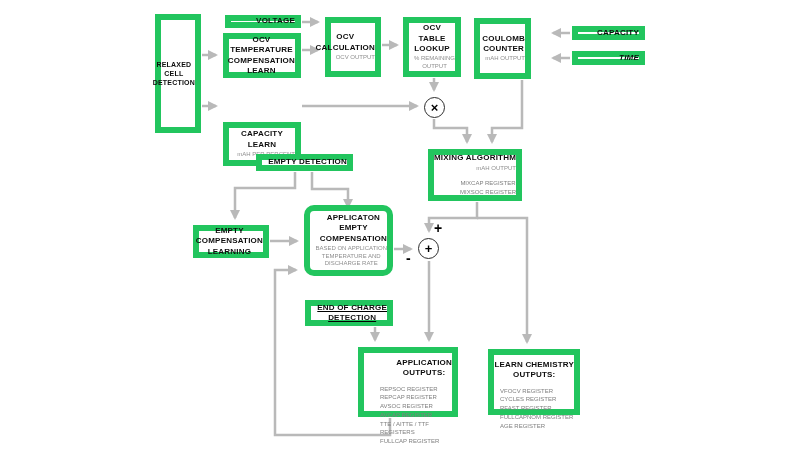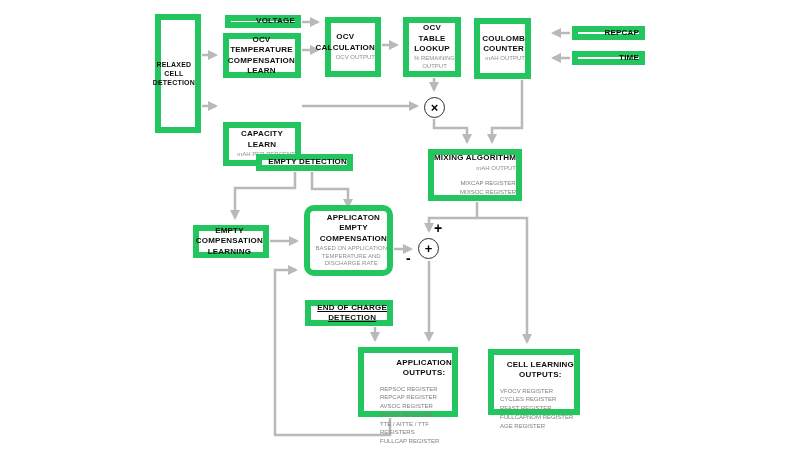--- a/index.html
+++ b/index.html
@@ -98,24 +98,24 @@
 OUTPUT</div>
   </div>
 
   <div class="node" style="left:474px; top:18px; width:57px; height:61px;">
     <div class="t">COULOMB
 COUNTER</div>
     <div class="s">mAH OUTPUT</div>
   </div>
 
   <div class="node" style="left:572px; top:26px; width:73px; height:14px;">
-    <div class="t">REPCAP</div>
+    <div class="t">CAPACITY</div>
   </div>
 
-  <div class="node" style="left:572px; top:51px; width:73px; height:14px;">
+  <div class="node" style="left:572px; top:51px; width:73px; height:14px;font-style:italic;">
     <div class="t">TIME</div>
   </div>
 
   <div class="op" style="left:424px; top:97px;">
     <span>×</span>
   </div>
 
   <div class="node" style="left:428px; top:149px; width:94px; height:52px;">
     <div class="t">MIXING ALGORITHM</div>
     <div class="s">mAH OUTPUT</div>
@@ -158,21 +158,21 @@
 OUTPUTS:</div>
     <div class="r">REPSOC REGISTER
 REPCAP REGISTER
 AVSOC REGISTER
 AVCAP REGISTER
 TTE / AITTE / TTF REGISTERS
 FULLCAP REGISTER</div>
   </div>
 
   <div class="node outputs" style="left:488px; top:349px; width:92px; height:66px;">
-    <div class="t">CELL LEARNING
+    <div class="t">LEARN CHEMISTRY
 OUTPUTS:</div>
     <div class="r">VFOCV REGISTER
 CYCLES REGISTER
 RFAST REGISTER
 FULLCAPNOM REGISTER
 AGE REGISTER</div>
   </div>
 
 </div>
 

